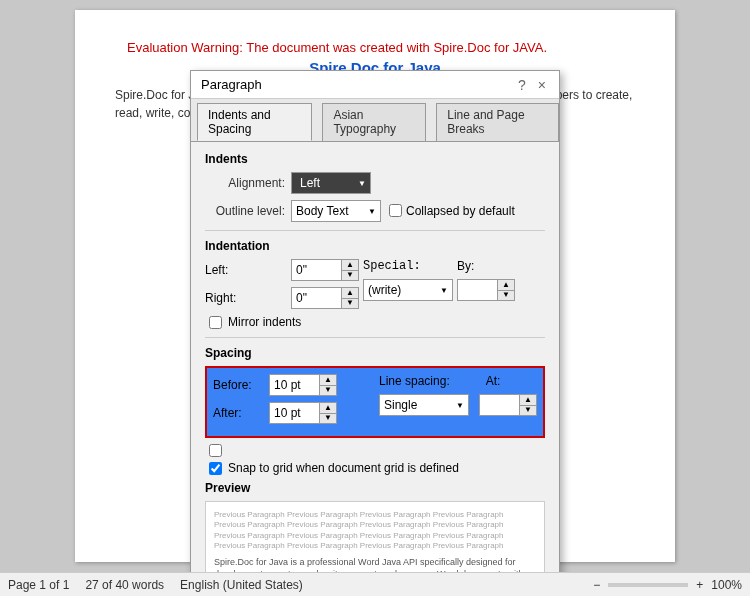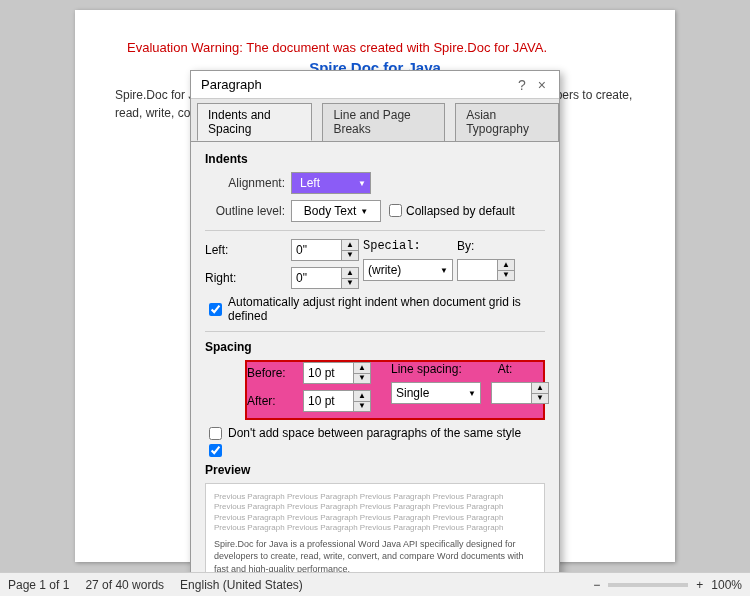--- a/index.html
+++ b/index.html
@@ -184,21 +184,21 @@
       height: 22px;
       font-size: 12px;
       padding: 0 4px;
       cursor: pointer;
       display: flex;
       align-items: center;
       justify-content: space-between;
       position: relative;
     }
     .select-box.blue {
-      background: #8b5cf6;
+      background: #404040;
       color: white;
       padding-left: 8px;
     }
     .select-box .arrow {
       font-size: 8px;
       margin-left: 4px;
     }
 
     
     .spin-group {
@@ -245,24 +245,23 @@
       margin-bottom: 4px;
       padding-left: 4px;
     }
     .checkbox-row input[type="checkbox"] {
       margin: 0;
     }
 
     
     .spacing-section {
       border: 2px solid #cc0000;
-      padding: 0;
+      padding: 6px;
       margin-bottom: 6px;
-      background: #ec4899;
-      margin-left: 40px;
+      background: #3b82f6;
     }
     .spacing-inner {
       display: flex;
       gap: 20px;
     }
     .spacing-col {
       flex: 1;
     }
 
     .divider-line {
@@ -322,57 +321,58 @@
         <button class="dialog-ctrl-btn">?</button>
         <button class="dialog-ctrl-btn">×</button>
       </div>
     </div>
 
     <div class="dialog-tabs">
       <div class="tab active">
         <span>Indents and Spacing</span>
       </div>
       <div class="tab">
+        <span>Asian Typography</span>
+      </div>
+      <div class="tab">
         <span>Line and Page Breaks</span>
-      </div>
-      <div class="tab">
-        <span>Asian Typography</span>
       </div>
     </div>
 
     <div class="dialog-content">
 
       <div class="section-label">Indents</div>
 
       <div class="form-row">
         <span class="form-label">Alignment:</span>
         <div style="display:flex;align-items:center;gap:2px;">
           <div class="select-box blue" style="width:80px;">
             <span>Left</span>
             <span class="arrow">▼</span>
           </div>
         </div>
       </div>
 
       <div class="form-row">
         <span class="form-label">Outline level:</span>
         <div style="display:flex;align-items:center;gap:8px;">
-          <div class="select-box" style="width:90px;justify-content:center;">
+          <div class="select-box" style="width:90px;">
             <span>Body Text</span>
             <span class="arrow">▼</span>
           </div>
           <label style="display:flex;align-items:flex-start;gap:4px;font-size:12px;">
             <input type="checkbox" style="">
             <span>Collapsed by default</span>
           </label>
         </div>
       </div>
 
       <hr class="divider-line">
 
+      <div class="section-label">Indentation</div>
 
       <div class="form-row-2col">
         <div>
           <div class="form-row">
             <span class="form-label-left">Left:</span>
             <div class="spin-group">
               <input class="spin-input" type="text" value="0&quot;" style="">
               <div class="spin-buttons">
                 <button class="spin-btn">▲</button>
                 <button class="spin-btn">▼</button>
@@ -411,22 +411,22 @@
               <div class="spin-buttons">
                 <button class="spin-btn">▲</button>
                 <button class="spin-btn">▼</button>
               </div>
             </div>
           </div>
         </div>
       </div>
 
       <div class="checkbox-row">
-        <input type="checkbox" checked="" style="">
-        <span>Automatically adjust right indent when document grid is defined</span>
+        <input type="checkbox" style="">
+        <span>Mirror indents</span>
       </div>
 
       <hr class="divider-line">
 
       <div class="section-label">Spacing</div>
 
       <div class="spacing-section">
         <div class="spacing-inner">
           <div class="spacing-col">
             <div class="form-row">
@@ -467,24 +467,24 @@
                   <button class="spin-btn">▼</button>
                 </div>
               </div>
             </div>
           </div>
         </div>
       </div>
 
       <div class="checkbox-row">
         <input type="checkbox" style="">
-        <span>Don't add space between paragraphs of the same style</span>
       </div>
       <div class="checkbox-row">
         <input type="checkbox" checked="" style="">
+        <span>Snap to grid when document grid is defined</span>
       </div>
 
       <div class="preview-section">
         <div class="section-label">Preview</div>
         <div class="preview-box">
           <div class="preview-gray-text">Previous Paragraph Previous Paragraph Previous Paragraph Previous Paragraph Previous Paragraph Previous Paragraph Previous Paragraph Previous Paragraph Previous Paragraph Previous Paragraph Previous Paragraph Previous Paragraph Previous Paragraph Previous Paragraph Previous Paragraph Previous Paragraph</div>
           <div class="preview-main-text">Spire.Doc for Java is a professional Word Java API specifically designed for developers to create, read, write, convert, and compare Word documents with fast and high-quality performance.</div>
 
         </div>
       </div>

